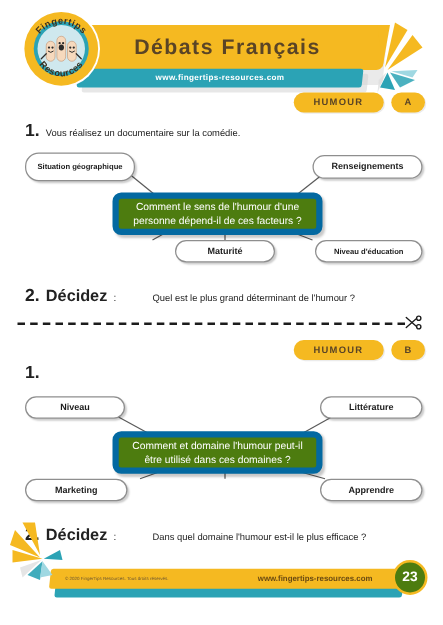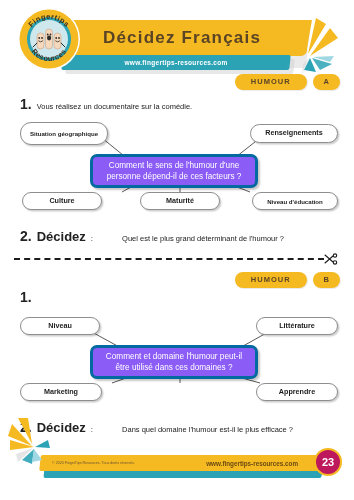--- a/index.html
+++ b/index.html
@@ -204,22 +204,22 @@
     font-weight: bold;
     color: #1c1c1c;
     line-height: 1.15;
     padding: 0 4px;
     box-sizing: border-box;
     z-index: 3;
   }
   .node.small { font-size: 6.1px; }
   .center-node {
     position: absolute;
-    background: #8b5cf6;
-    border: 3px solid #0369a1;
+    background: #4d7c0f;
+    border: 5px solid #0369a1;
     border-radius: 7px;
     box-shadow: 2px 2px 2px rgba(0,0,0,.22);
     color: #ffffff;
     font-size: 8.2px;
     display: flex;
     align-items: center;
     justify-content: center;
     text-align: center;
     line-height: 1.4;
     padding: 0 8px;
@@ -291,42 +291,42 @@
     font-weight: bold;
     color: #6b4b12;
     white-space: nowrap;
     margin-right: 14px;
   }
   .page-circle {
     position: absolute;
     right: 12px; top: 8px;
     width: 28px; height: 28px;
     border-radius: 50%;
-    background: #be185d;
+    background: #4d7c0f;
     border: 2.5px solid #F5B921;
     display: flex;
     align-items: center;
     justify-content: center;
     color: #ffffff;
     font-size: 11px;
     font-weight: bold;
     box-sizing: border-box;
   }
 </style>
 </head>
 <body>
 
 <div class="page">
 
   <div class="header">
 
     <div class="hdr-shadow"></div>
     <div class="hdr-yellow"></div>
     <div class="hdr-yellow-inner">
-      <span class="hdr-title">Décidez Français</span>
+      <span class="hdr-title">Débats Français</span>
     </div>
 
     <div class="hdr-teal-shadow"></div>
     <div class="hdr-teal"></div>
     <div class="hdr-teal-inner">
       <span class="hdr-url">www.fingertips-resources.com</span>
     </div>
 
     <div class="logo">
       <svg viewBox="0 0 64 64" width="64" height="64">
@@ -397,21 +397,20 @@
         <line x1="90" y1="16" x2="122" y2="42"></line>
         <line x1="248" y1="16" x2="215" y2="42"></line>
         <line x1="110" y1="70" x2="128" y2="60"></line>
         <line x1="168" y1="70" x2="168" y2="63"></line>
         <line x1="238" y1="70" x2="212" y2="60"></line>
       </g>
     </svg>
     <div class="node small" style="left:8px; top:0px; width:88px; height:23px;">Situation géographique</div>
     <div class="node" style="left:238px; top:2px; width:88px; height:19px;">Renseignements</div>
     <div class="center-node" style="left:78px; top:32px; width:168px; height:34px;">Comment le sens de l'humour d'une personne dépend-il de ces facteurs ?</div>
-    <div class="node" style="left:10px; top:70px; width:80px; height:18px;">Culture</div>
     <div class="node" style="left:128px; top:70px; width:80px; height:18px;">Maturité</div>
     <div class="node small" style="left:240px; top:70px; width:86px; height:18px;">Niveau d'éducation</div>
   </div>
 
   <div class="q-line" style="left:20px; top:229px;">
     <span class="q-num">2.</span>
     <span class="q-verb">Décidez</span>
     <span class="q-colon">:</span>
     <span class="q-text">Quel est le plus grand déterminant de l'humour ?</span>
   </div>

